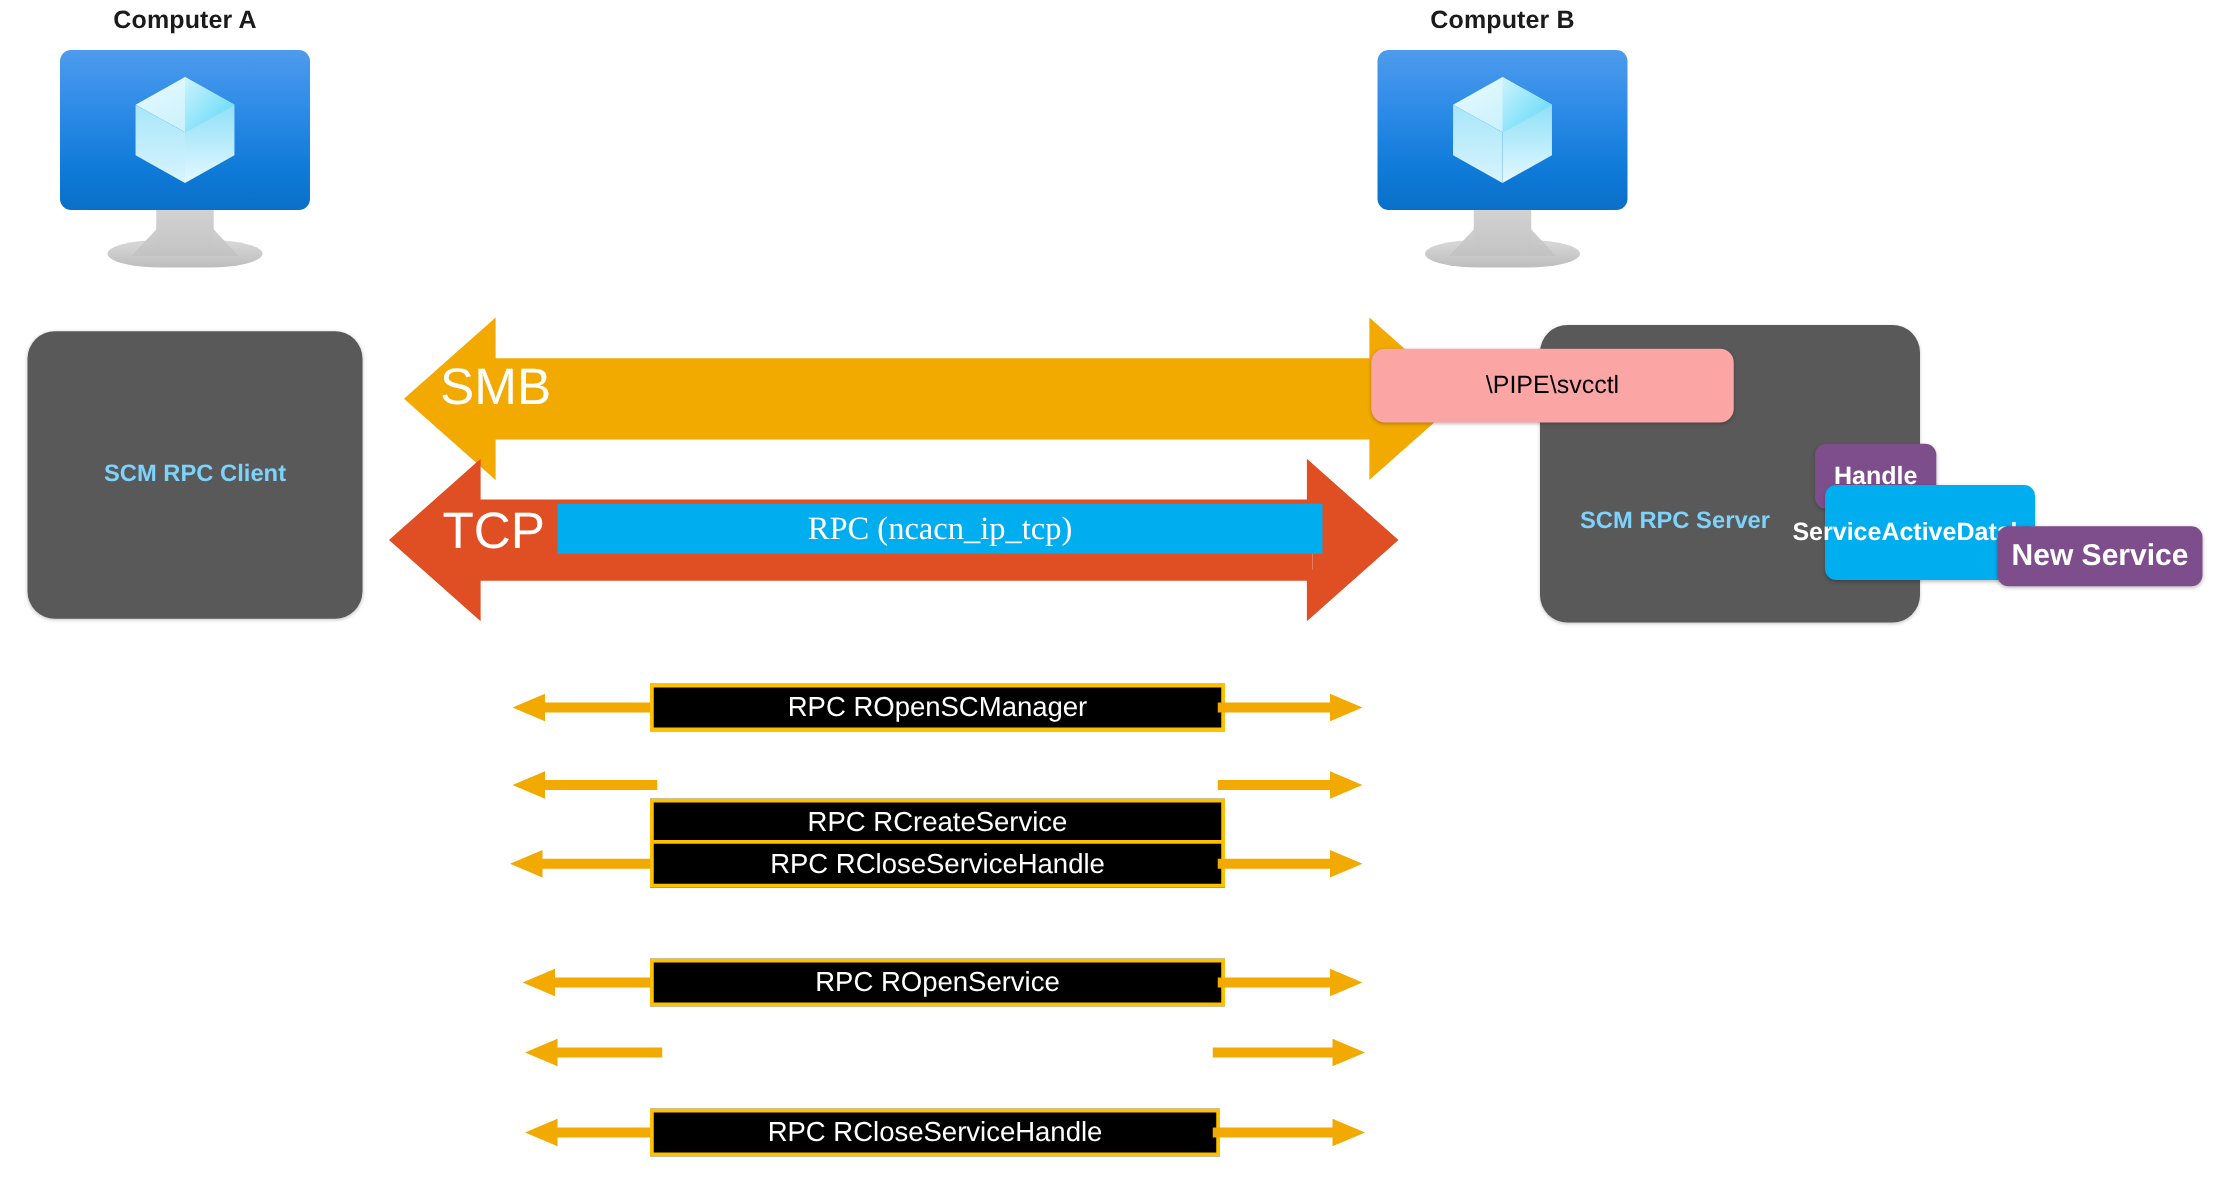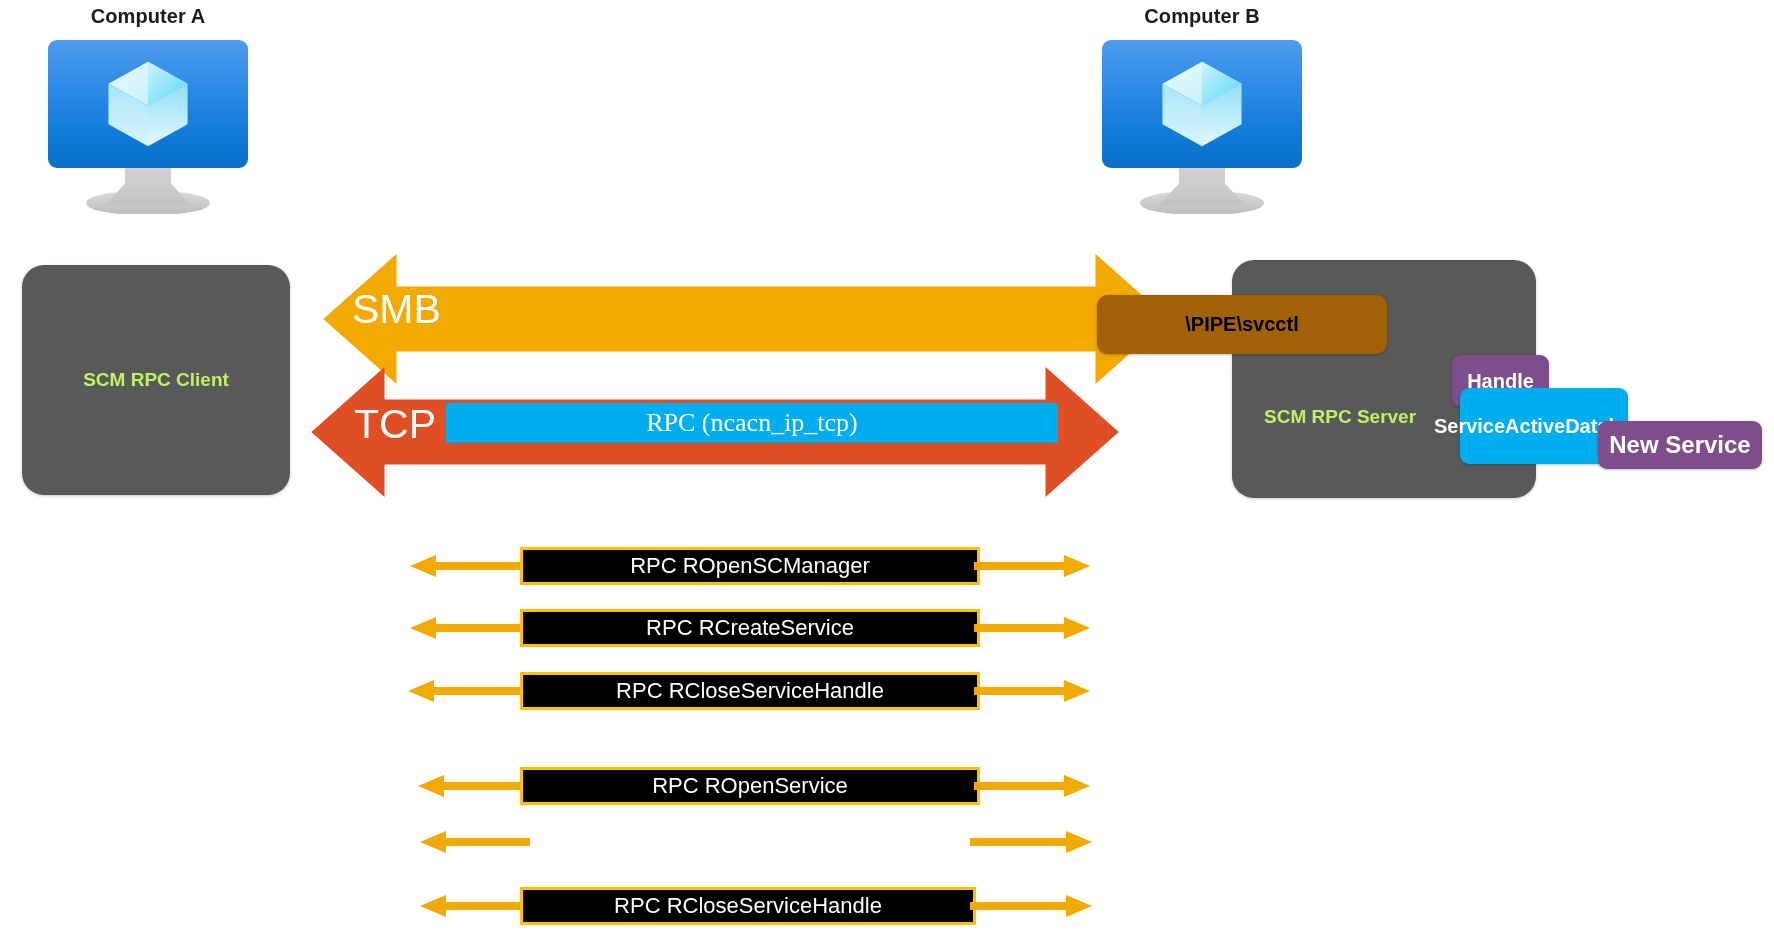--- a/index.html
+++ b/index.html
@@ -84,21 +84,21 @@
     transform: translateX(-50%);
     width: 92px;
     height: 92px;
   }
 
   
   .role-box {
     position: absolute;
     border-radius: 22px;
     background: #595959;
-    color: #bef264;
+    color: #7dd3fc;
     font-size: 19px;
     font-weight: bold;
     display: flex;
     align-items: center;
     justify-content: center;
     box-shadow: 0 1px 3px rgba(0,0,0,0.22);
     text-align: right;
   }
 
   
@@ -123,30 +123,29 @@
     font-size: 26px;
     display: flex;
     align-items: center;
     justify-content: center;
     white-space: nowrap;
   }
 
   
   .pipe-box {
     position: absolute;
-    background: #a16207;
+    background: #fca5a5;
     border-radius: 11px;
     color: #000000;
     font-size: 20px;
-    font-weight: bold;
+    font-weight: normal;
     display: flex;
     align-items: center;
     justify-content: center;
     box-shadow: 0 1px 3px rgba(0,0,0,0.25);
-    margin-top: 16px;
   }
   .chip {
     position: absolute;
     border-radius: 9px;
     color: #ffffff;
     font-weight: bold;
     display: flex;
     align-items: center;
     justify-content: center;
     text-align: center;
@@ -296,21 +295,21 @@
       </svg>
     </div>
   </div>
 
   <div class="rpc-row" style="left:410px; top:609px; width:680px;">
     <div class="rpc-arrow-left" style="left:0; width:116px;">
       <svg width="116" height="26" viewBox="0 0 116 26">
         <path d="M 0,13 L 26,2 L 26,9 L 116,9 L 116,17 L 26,17 L 26,24 Z" fill="#F2A900"></path>
       </svg>
     </div>
-    <div class="rpc-chip" style="left:110px; width:460px;">RPC RCreateService</div>
+    <div class="rpc-chip" style="left:110px; width:460px;margin-top:30px;">RPC RCreateService</div>
     <div class="rpc-arrow-right" style="left:564px; width:116px;">
       <svg width="116" height="26" viewBox="0 0 116 26">
         <path d="M 116,13 L 90,2 L 90,9 L 0,9 L 0,17 L 90,17 L 90,24 Z" fill="#F2A900"></path>
       </svg>
     </div>
   </div>
 
   <div class="rpc-row" style="left:408px; top:672px; width:684px;">
     <div class="rpc-arrow-left" style="left:0; width:116px;">
       <svg width="116" height="26" viewBox="0 0 116 26">

